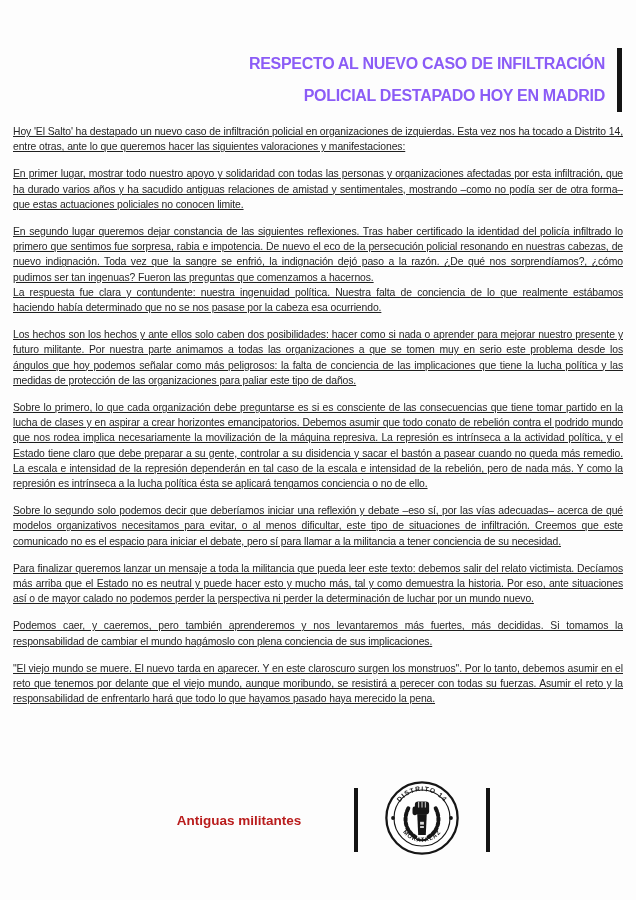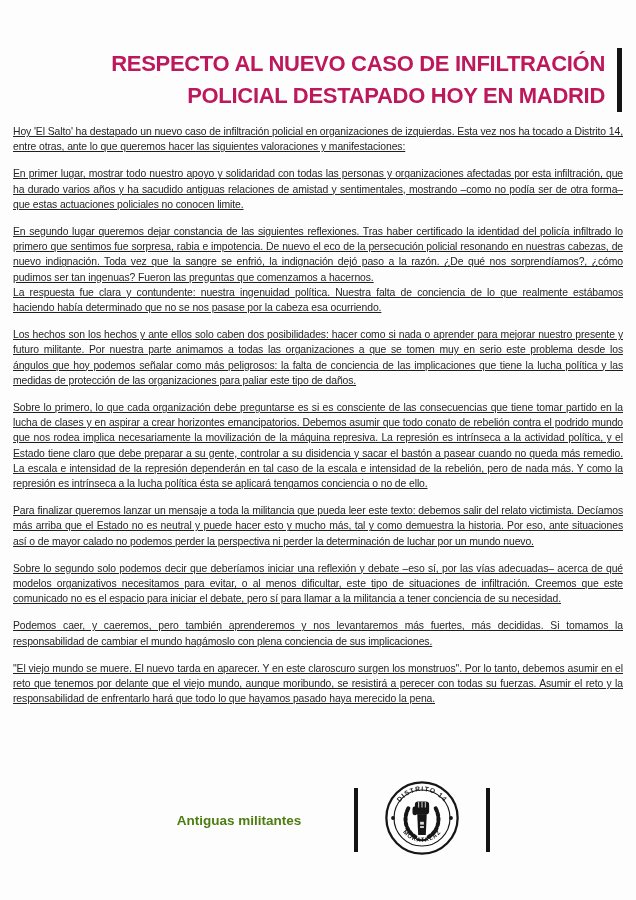--- a/index.html
+++ b/index.html
@@ -9,22 +9,22 @@
     font-family:"Liberation Sans",sans-serif;color:#1f1f1f;
     box-sizing:border-box;
   }
   
   .header{
     display:flex;justify-content:flex-end;align-items:stretch;
     padding:48px 14px 6px 14px;
   }
   .title-block{
     text-align:right;
-    font-weight:bold;font-size:22px;line-height:32px;
-    letter-spacing:-0.3px;color:#be185d;
+    font-weight:bold;font-size:16px;line-height:32px;
+    letter-spacing:-0.3px;color:#8b5cf6;
   }
   .title-bar{
     width:5px;background:#141414;margin-left:12px;flex:0 0 auto;
   }
   
   .body-text{
     padding:6px 13px 0 13px;
     text-decoration:underline;
   }
   .body-text p{
@@ -33,21 +33,21 @@
     text-align:justify;color:#262626;
   }
   .body-text p.attach{margin-top:-12px;}
   
   .footer{
     position:absolute;left:0;top:780px;width:636px;
     display:flex;justify-content:center;align-items:center;
   }
   .signature{
     width:185px;text-align:center;font-weight:bold;
-    font-size:13.5px;line-height:17px;color:#4d7c0f;
+    font-size:13.5px;line-height:17px;color:#b91c1c;
     margin-right:22px;
   }
   .divider-bar{
     width:4px;height:64px;background:#141414;flex:0 0 auto;
   }
   .seal-wrap{margin:0 26px;flex:0 0 auto;}
   .contact{
     width:195px;font-size:11px;line-height:18px;color:#2a2a2a;
     margin-left:22px;
   }
@@ -65,22 +65,22 @@
     <div class="title-bar"></div>
   </div>
 
   <div class="body-text">
     <p>Hoy 'El Salto' ha destapado un nuevo caso de infiltración policial en organizaciones de izquierdas. Esta vez nos ha tocado a Distrito 14, entre otras, ante lo que queremos hacer las siguientes valoraciones y manifestaciones:</p>
     <p>En primer lugar, mostrar todo nuestro apoyo y solidaridad con todas las personas y organizaciones afectadas por esta infiltración, que ha durado varios años y ha sacudido antiguas relaciones de amistad y sentimentales, mostrando –como no podía ser de otra forma– que estas actuaciones policiales no conocen limite.</p>
     <p>En segundo lugar queremos dejar constancia de las siguientes reflexiones. Tras haber certificado la identidad del policía infiltrado lo primero que sentimos fue sorpresa, rabia e impotencia. De nuevo el eco de la persecución policial resonando en nuestras cabezas, de nuevo indignación. Toda vez que la sangre se enfrió, la indignación dejó paso a la razón. ¿De qué nos sorprendíamos?, ¿cómo pudimos ser tan ingenuas? Fueron las preguntas que comenzamos a hacernos.</p>
     <p class="attach">La respuesta fue clara y contundente: nuestra ingenuidad política. Nuestra falta de conciencia de lo que realmente estábamos haciendo había determinado que no se nos pasase por la cabeza esa ocurriendo.</p>
     <p>Los hechos son los hechos y ante ellos solo caben dos posibilidades: hacer como si nada o aprender para mejorar nuestro presente y futuro militante. Por nuestra parte animamos a todas las organizaciones a que se tomen muy en serio este problema desde los ángulos que hoy podemos señalar como más peligrosos: la falta de conciencia de las implicaciones que tiene la lucha política y las medidas de protección de las organizaciones para paliar este tipo de daños.</p>
     <p>Sobre lo primero, lo que cada organización debe preguntarse es si es consciente de las consecuencias que tiene tomar partido en la lucha de clases y en aspirar a crear horizontes emancipatorios. Debemos asumir que todo conato de rebelión contra el podrido mundo que nos rodea implica necesariamente la movilización de la máquina represiva. La represión es intrínseca a la actividad política, y el Estado tiene claro que debe preparar a su gente, controlar a su disidencia y sacar el bastón a pasear cuando no queda más remedio. La escala e intensidad de la represión dependerán en tal caso de la escala e intensidad de la rebelión, pero de nada más. Y como la represión es intrínseca a la lucha política ésta se aplicará tengamos conciencia o no de ello.</p>
+    <p>Sobre lo segundo solo podemos decir que deberíamos iniciar una reflexión y debate –eso sí, por las vías adecuadas– acerca de qué modelos organizativos necesitamos para evitar, o al menos dificultar, este tipo de situaciones de infiltración. Creemos que este comunicado no es el espacio para iniciar el debate, pero sí para llamar a la militancia a tener conciencia de su necesidad.</p>
     <p>Para finalizar queremos lanzar un mensaje a toda la militancia que pueda leer este texto: debemos salir del relato victimista. Decíamos más arriba que el Estado no es neutral y puede hacer esto y mucho más, tal y como demuestra la historia. Por eso, ante situaciones así o de mayor calado no podemos perder la perspectiva ni perder la determinación de luchar por un mundo nuevo.</p>
-    <p>Sobre lo segundo solo podemos decir que deberíamos iniciar una reflexión y debate –eso sí, por las vías adecuadas– acerca de qué modelos organizativos necesitamos para evitar, o al menos dificultar, este tipo de situaciones de infiltración. Creemos que este comunicado no es el espacio para iniciar el debate, pero sí para llamar a la militancia a tener conciencia de su necesidad.</p>
     <p>Podemos caer, y caeremos, pero también aprenderemos y nos levantaremos más fuertes, más decididas.  Si tomamos la responsabilidad de cambiar el mundo hagámoslo con plena conciencia de sus implicaciones.</p>
     <p>"El viejo mundo se muere. El nuevo tarda en aparecer. Y en este claroscuro surgen los monstruos". Por lo tanto, debemos asumir en el reto que tenemos por delante que el viejo mundo, aunque moribundo, se resistirá a perecer con todas su fuerzas. Asumir el reto y la responsabilidad de enfrentarlo hará que todo lo que hayamos pasado haya merecido la pena.</p>
   </div>
 
   <div class="footer">
     <div class="signature">
       <div>Antiguas militantes</div>
     </div>
 
     <div class="divider-bar"></div>

